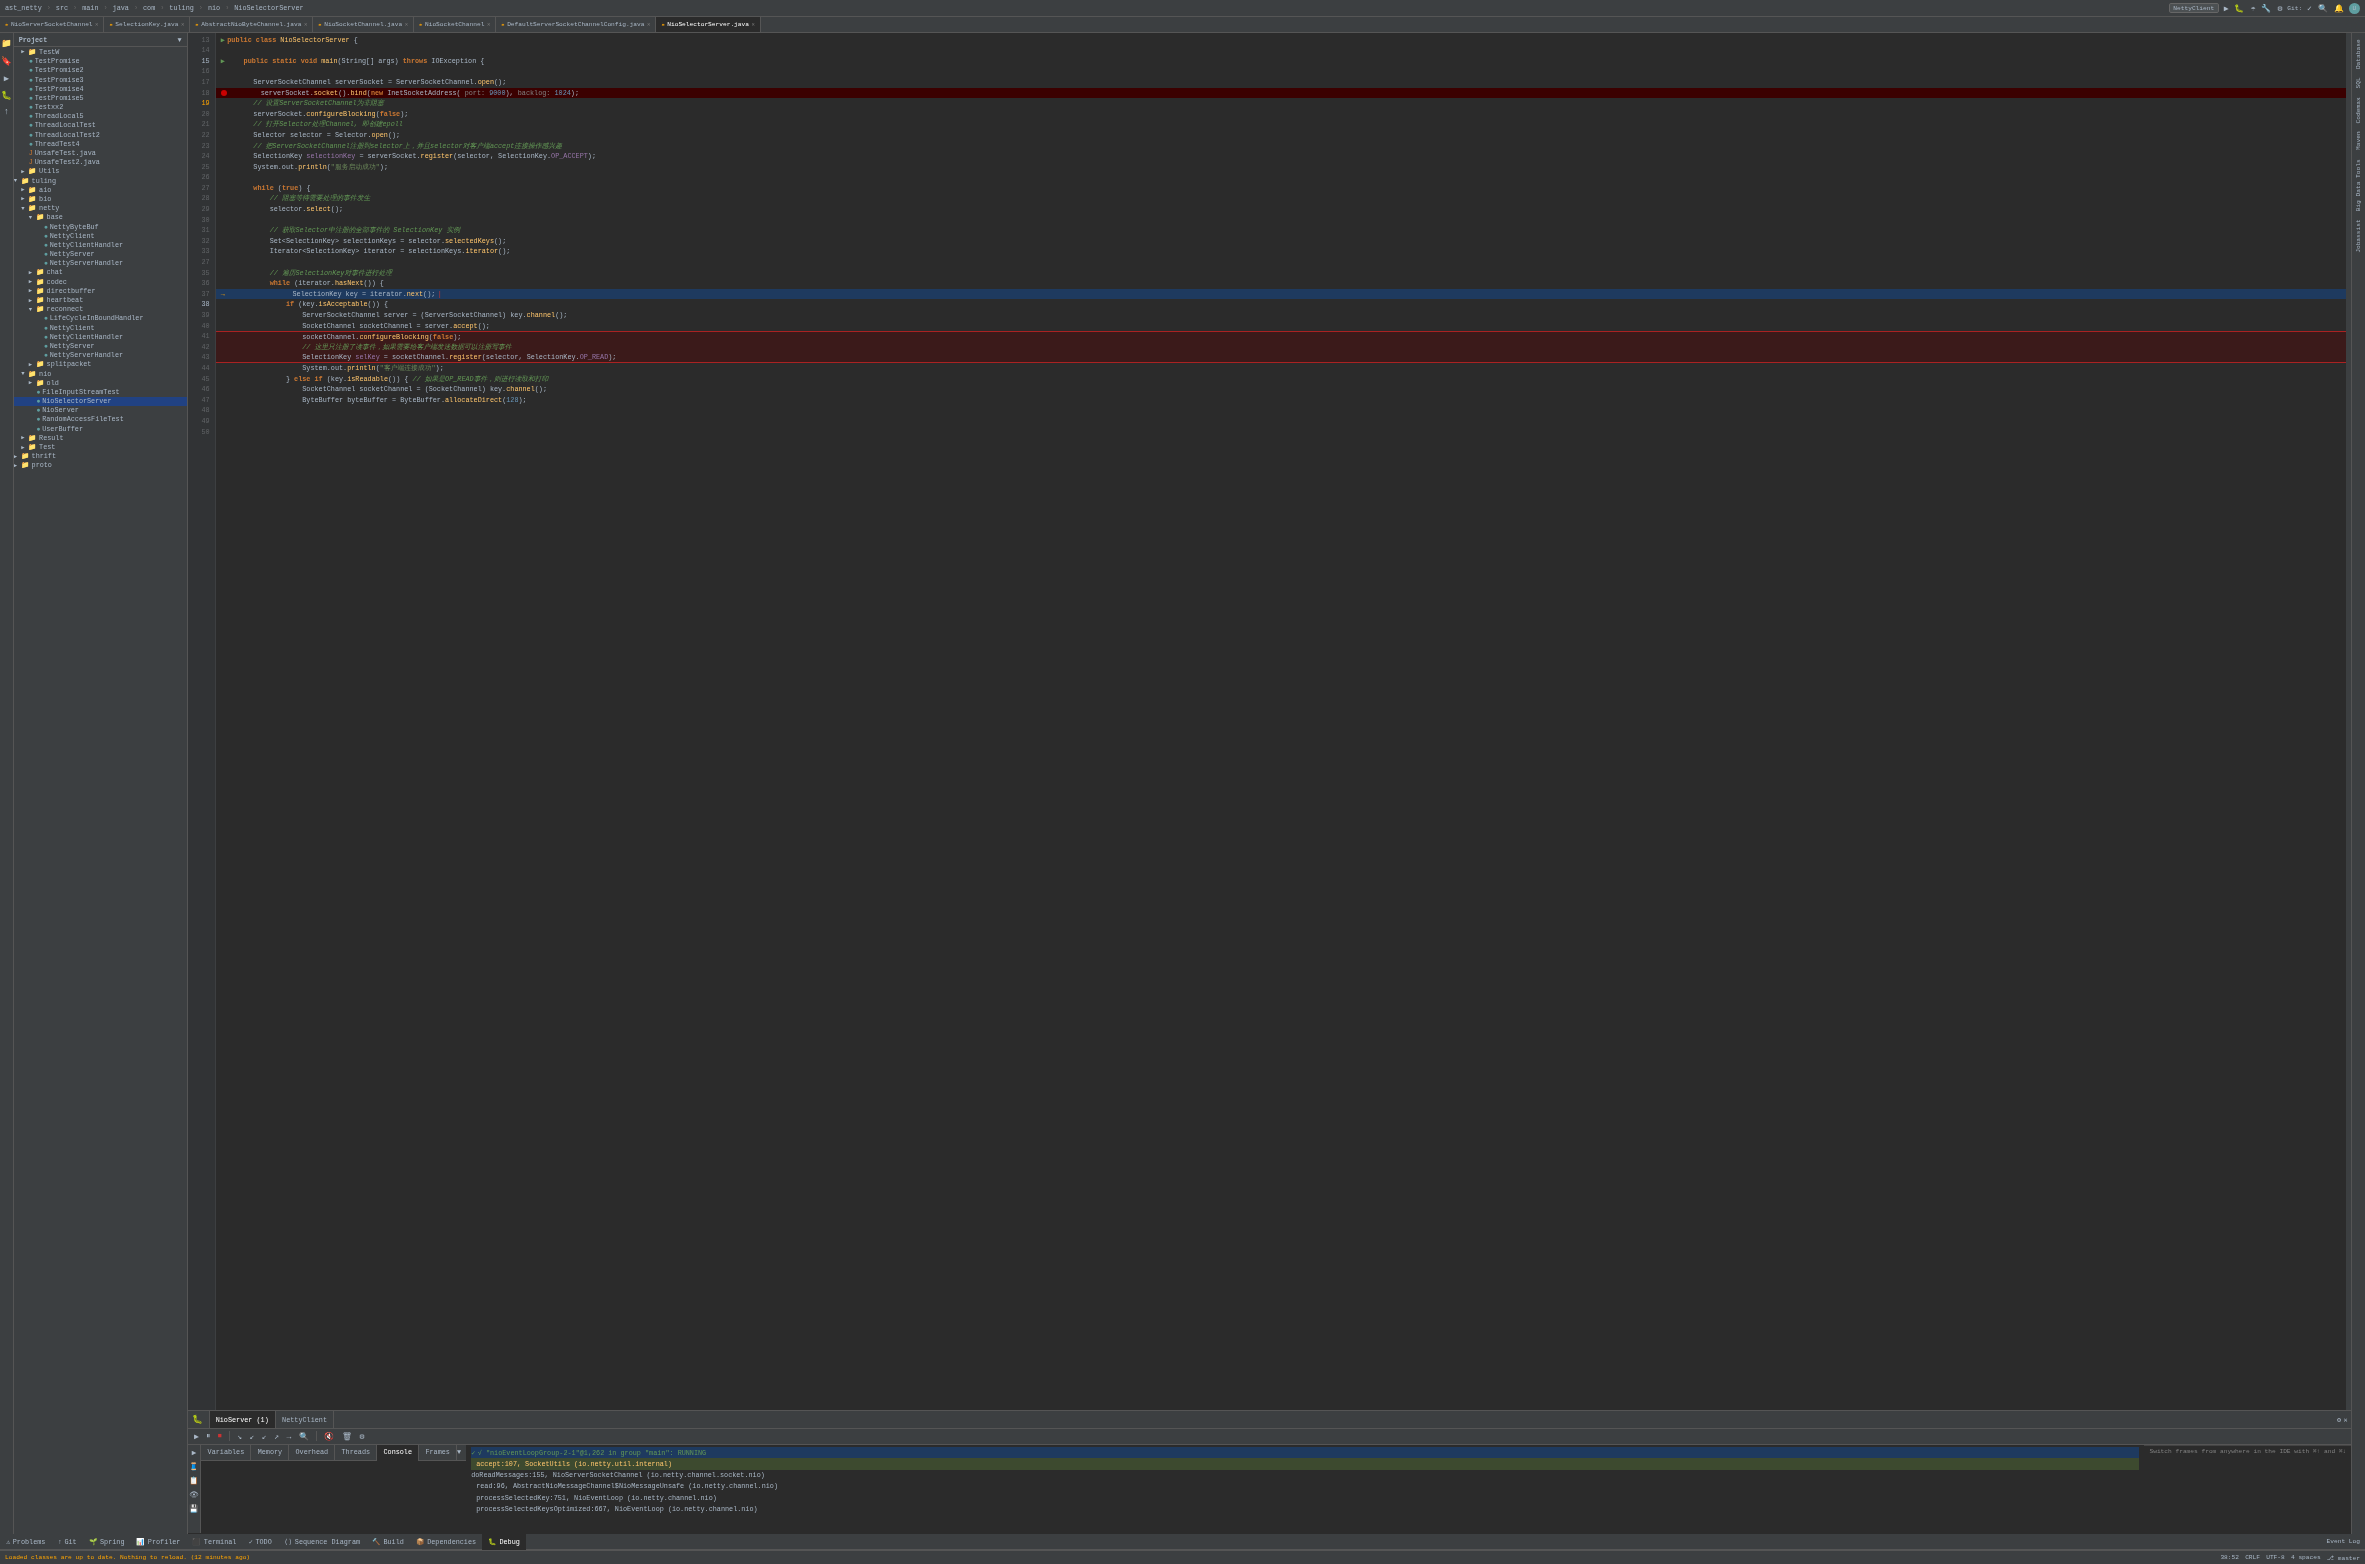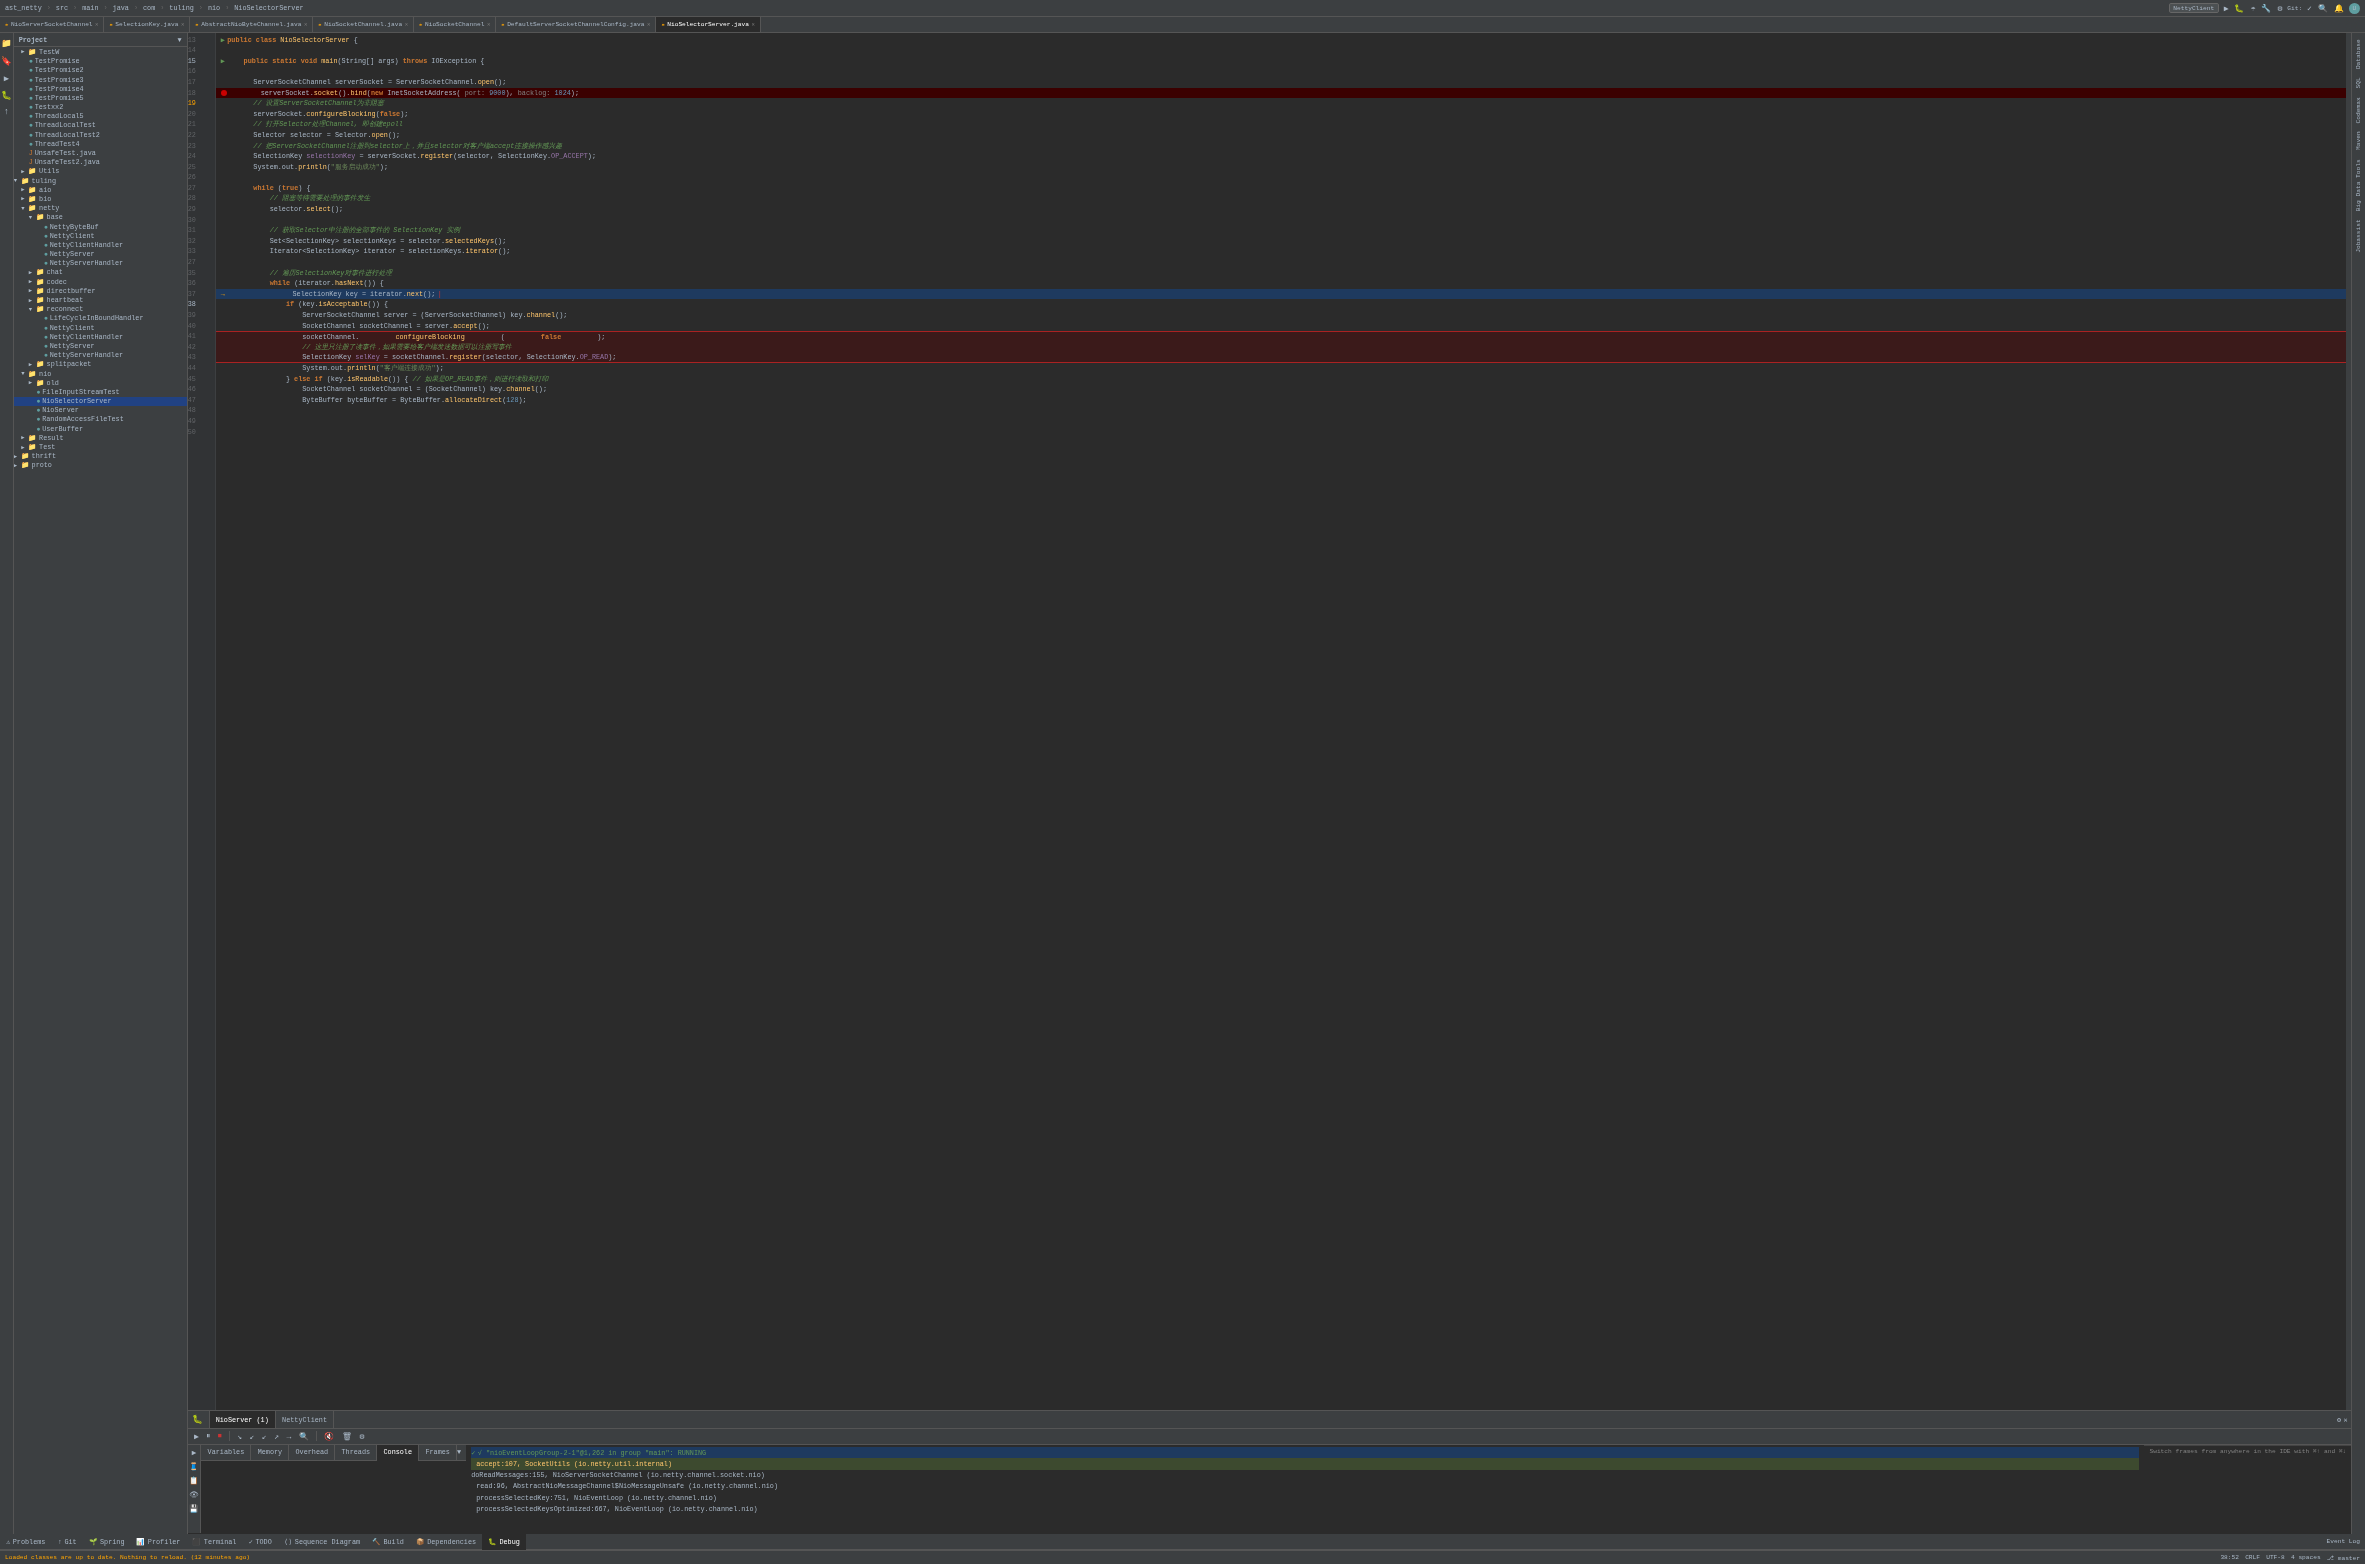--- a/index.html
+++ b/index.html
@@ -137,21 +137,21 @@
     .code-container {
       flex: 1;
       display: flex;
       overflow: hidden;
     }
     .line-numbers {
       width: 28px;
       background: #313335;
       color: #606366;
       text-align: right;
-      padding-right: 19px;
+      padding-right: 5px;
       padding-top: 0;
       font-size: 6.8px;
       line-height: 10.6px;
       overflow: hidden;
       flex-shrink: 0;
       border-right: 0.6px solid #3d3f41;
       padding-top: 1.2px;
     }
     .line-num { height: 10.6px; }
     .line-num.active { color: #a9b7c6; }
@@ -963,21 +963,21 @@
         <div class="code-line">
           <span>                    ServerSocketChannel server = (ServerSocketChannel) key.</span>
           <span class="fn">channel</span><span>();</span>
         </div>
 
         <div class="code-line">
           <span>                    SocketChannel socketChannel = server.</span>
           <span class="fn">accept</span><span>();</span>
         </div>
 
-        <div class="code-line" style="background:#3b1a1a; border-top: 0.6px solid #aa2222; gap: 36px;">
+        <div class="code-line" style="background:#3b1a1a; border-top: 0.6px solid #aa2222;">
           <span>                    socketChannel.</span>
           <span class="fn">configureBlocking</span><span>(</span>
           <span class="kw">false</span><span>);</span>
         </div>
 
         <div class="code-line" style="background:#3b1a1a;">
           <span>                    </span>
           <span class="comment">// 这里只注册了读事件，如果需要给客户端发送数据可以注册写事件</span>
         </div>
 

